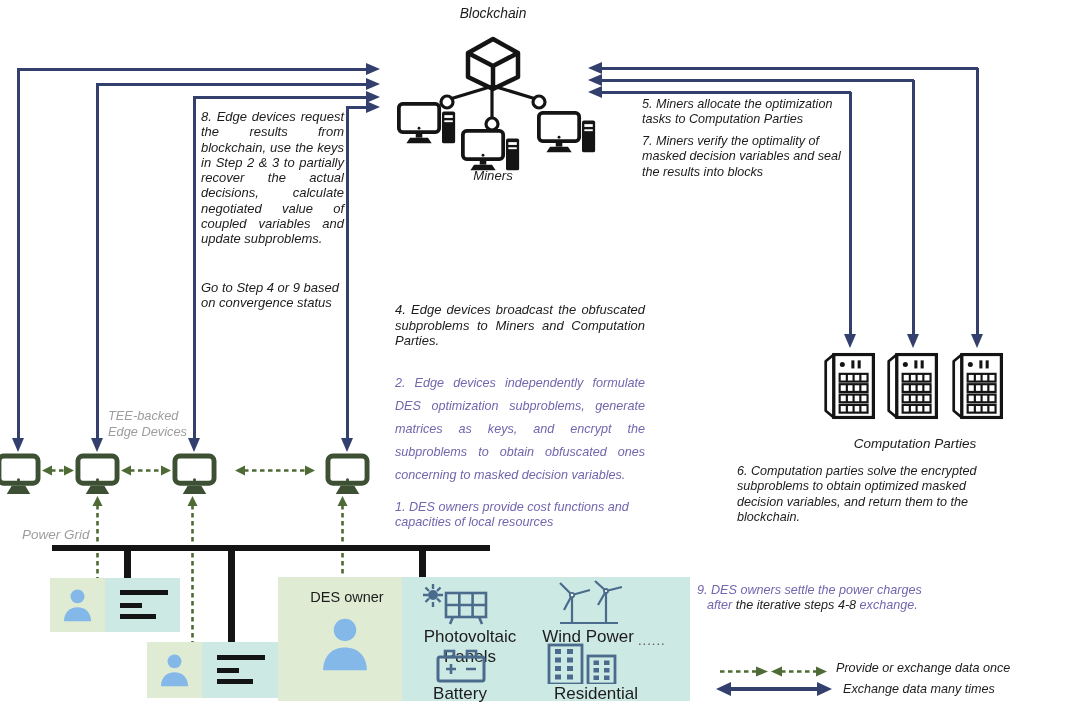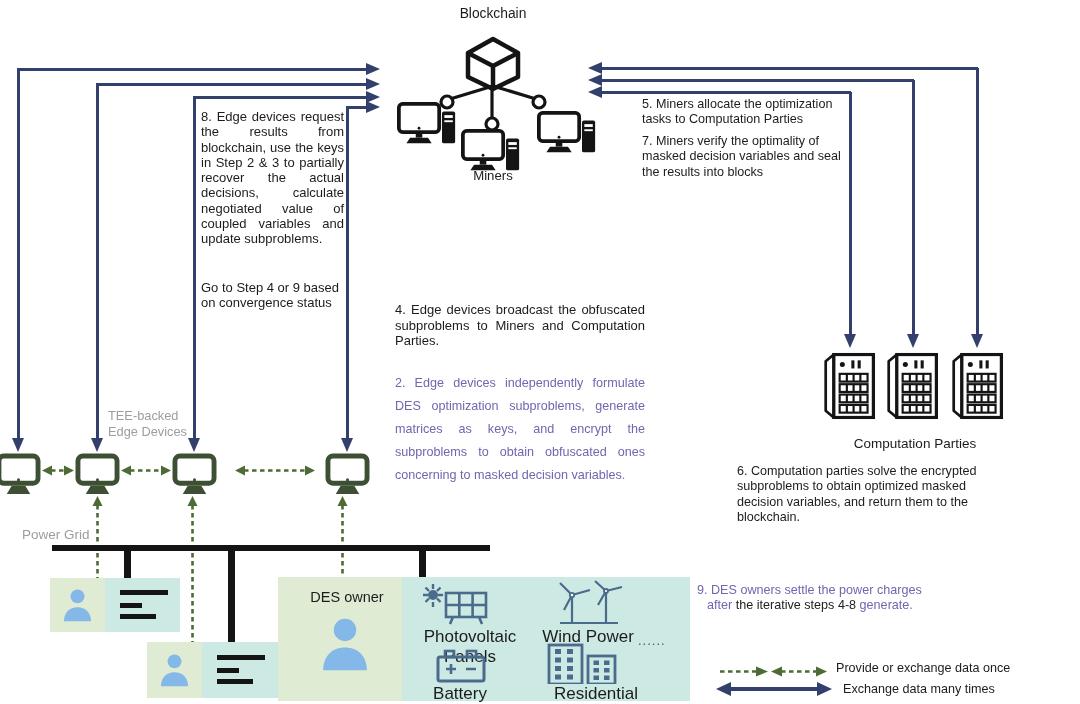--- a/index.html
+++ b/index.html
@@ -11,21 +11,21 @@
     --pteal:#cde9e4;
     --pblue:#84b8e8;
     --icoblue:#4a6b8c;
     --mongreen:#3d5033;
     --ink:#1c1c1c;
   }
   html,body{margin:0;padding:0;background:#fff;}
   .stage{position:relative;width:1080px;height:704px;background:#fff;overflow:hidden;
          font-family:"Liberation Sans",sans-serif;color:var(--ink);}
   .abs{position:absolute;}
-  .txt{position:absolute;font-size:12.6px;line-height:1.22;color:var(--ink);}
+  .txt{position:absolute;font-size:12.6px;line-height:1.22;color:var(--ink);font-style:italic;}
   .justify{text-align:justify;}
   .purple{color:var(--purple);}
   .grayt{color:var(--gray);white-space:pre-line;}
   .hl{position:absolute;height:3px;background:var(--navy);}
   .vl{position:absolute;width:3px;background:var(--navy);}
   .ar{position:absolute;width:0;height:0;border-top:6px solid transparent;border-bottom:6px solid transparent;border-left:14px solid var(--navy);}
   .al{position:absolute;width:0;height:0;border-top:6px solid transparent;border-bottom:6px solid transparent;border-right:14px solid var(--navy);}
   .ad{position:absolute;width:0;height:0;border-left:6px solid transparent;border-right:6px solid transparent;border-top:14px solid var(--navy);}
   .blk{background:#141414;position:absolute;}
   .bar{position:absolute;height:4.5px;background:#141414;}
@@ -153,26 +153,27 @@
   <div class="txt" style="left:642px;top:97px;width:215px">5. Miners allocate the optimization tasks to Computation Parties</div>
   <div class="txt" style="left:642px;top:134px;width:210px">7. Miners verify the optimality of masked decision variables and seal the results into blocks</div>
 
   <div class="txt justify" style="left:395px;top:302px;width:250px;font-size:13px;line-height:15.6px">4. Edge devices broadcast the obfuscated subproblems to Miners and Computation Parties.</div>
   <div class="txt justify purple" style="left:395px;top:372px;width:250px;line-height:23px">2. Edge devices independently formulate DES optimization subproblems, generate matrices as keys, and encrypt the subproblems to obtain obfuscated ones concerning to masked decision variables.</div>
 
 
   <div class="txt grayt" style="left:108px;top:408px;width:95px;font-size:12.8px">TEE-backed
 Edge Devices</div>
 
+  <div class="txt purple" style="left:395px;top:500px;width:258px">1. DES owners provide cost functions and capacities of local resources</div>
 
   <div class="txt" style="left:737px;top:464px;width:270px">6. Computation parties solve the encrypted subproblems to obtain optimized masked decision variables, and return them to the blockchain.</div>
 
   <div class="txt purple" style="left:697px;top:583px;width:245px">
     <div>9. DES owners settle the power charges</div>
-    <div style="padding-left:10px"><span class="purple">after </span><span style="color:#222">the iterative steps 4-8 </span><span class="purple">generate.</span></div>
+    <div style="padding-left:10px"><span class="purple">after </span><span style="color:#222">the iterative steps 4-8 </span><span class="purple">exchange.</span></div>
   </div>
 
   <svg class="abs" style="left:823px;top:352px" width="54" height="68" viewBox="0 0 60 74">
       <use href="#server"></use>
     </svg>
   <svg class="abs" style="left:886px;top:352px" width="54" height="68" viewBox="0 0 60 74">
       <use href="#server"></use>
     </svg>
   <svg class="abs" style="left:951px;top:352px" width="54" height="68" viewBox="0 0 60 74">
       <use href="#server"></use>

